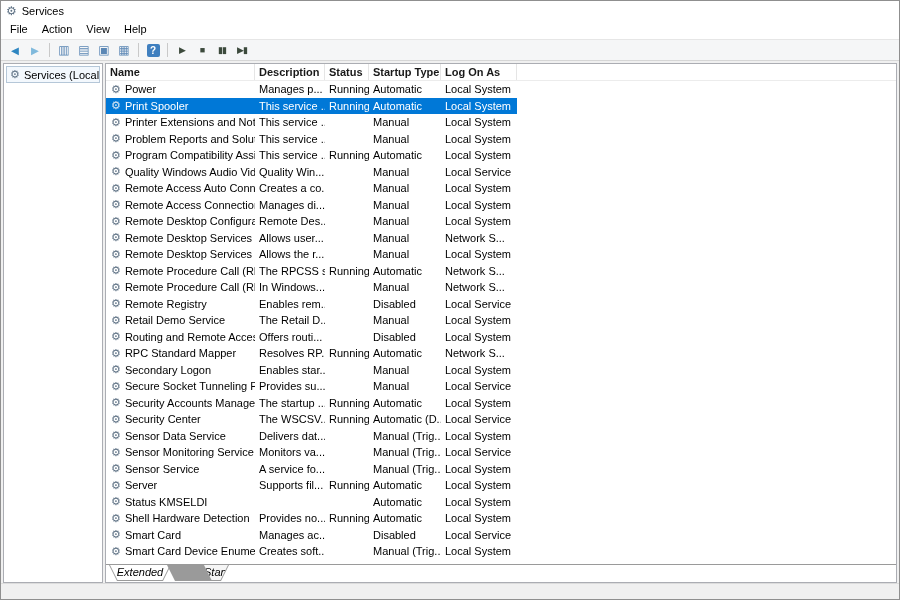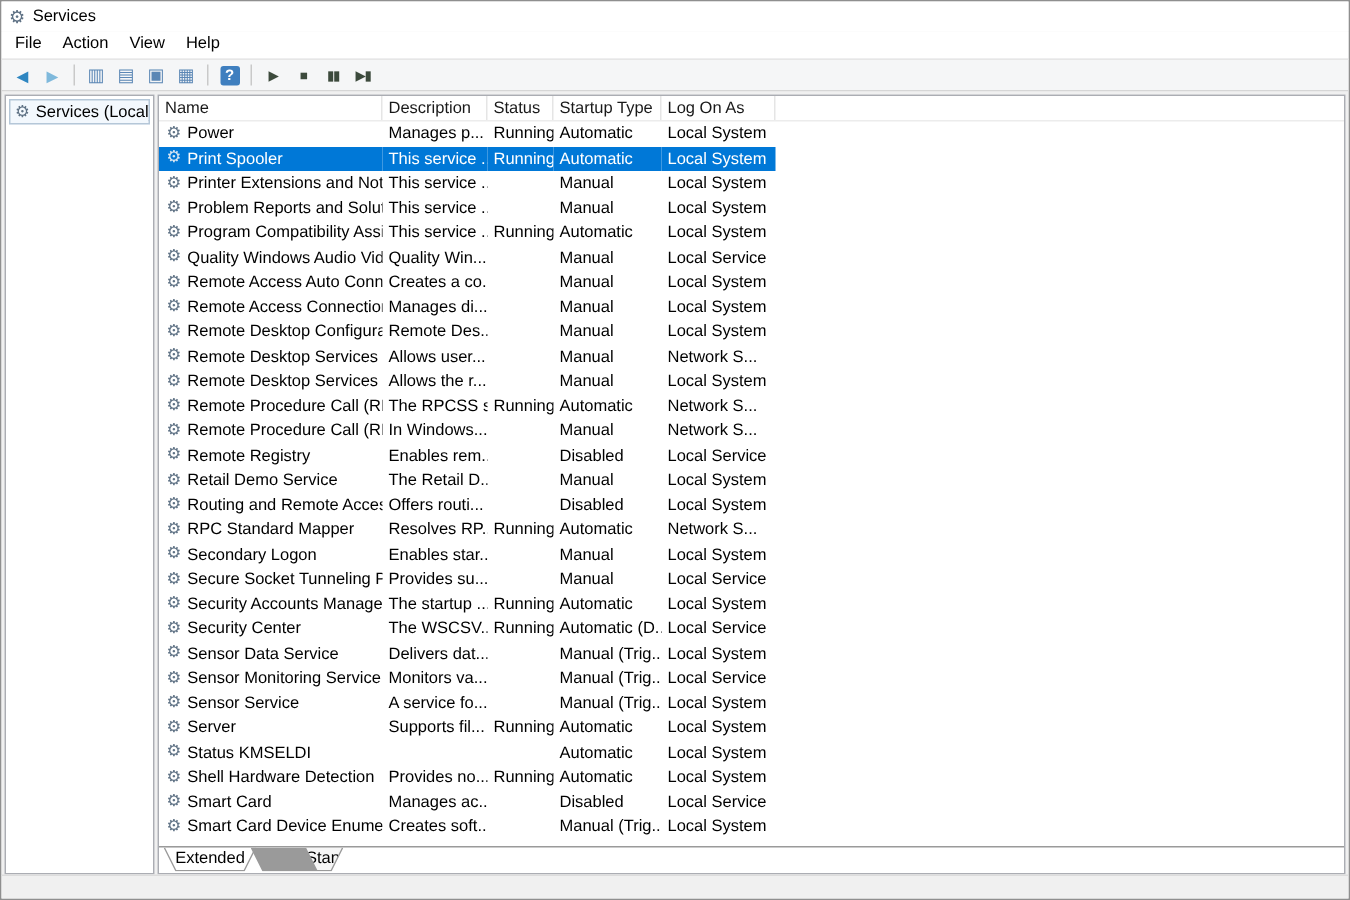--- a/index.html
+++ b/index.html
@@ -67,41 +67,41 @@
     flex:1 1 auto; background:#fff; border:1px solid #abadb3;
     display:flex; flex-direction:column; min-width:0;
   }
   .grid-cols {
     display:grid;
     grid-template-columns:149px 70px 44px 72px 76px 1fr;
   }
   .thead { height:17px; border-bottom:1px solid #ececec; flex:0 0 auto; }
   .hcell {
     padding:2px 0 0 4px; border-right:1px solid #e5e5e5;
-    white-space:nowrap; overflow:hidden; color:#191919; cursor:default;
+    white-space:nowrap; overflow:hidden; color:#191919; cursor:default;font-weight:bold;
   }
   .hcell.filler { border-right:none; }
   .tbody { flex:1 1 auto; overflow:hidden; }
   .trow { height:16.5px; cursor:default; }
   .cell {
     padding:1px 4px; white-space:nowrap; overflow:hidden; line-height:14px;
   }
   .cell.name { display:flex; align-items:center; gap:4px; padding-left:5px; }
   .service-icon { color:#5f7285; font-size:11px; line-height:11px; flex:0 0 auto; }
   .trow.selected .cell:not(.filler) { background:#0078d7; color:#fff; }
   .trow.selected .service-icon { color:#d9e6f2; }
   
   .tabs {
     height:18px; border-top:1px solid #9a9a9a; background:#fff;
     display:flex; align-items:flex-start; padding-left:3px; flex:0 0 auto;
   }
   .tab {
     position:relative; height:16px; width:62px; margin-right:-4px;
     clip-path: polygon(0 0, 100% 0, calc(100% - 8px) 100%, 8px 100%);
-    background:#9a9a9a; cursor:default;
+    background:#9a9a9a; cursor:default;font-style:italic;
   }
   .tab-inner {
     position:absolute; left:1px; right:1px; top:0; bottom:1px;
     clip-path: polygon(0 0, 100% 0, calc(100% - 7.5px) 100%, 7.5px 100%);
     background:#fff; text-align:center; line-height:14px; font-size:11px; display:block;
   }
   .tab.inactive .tab-inner { background:#f6f6f6;margin-left:36px; }
   
   .statusbar {
     height:16px; background:#f0f0f0; border-top:1px solid #dcdcdc; flex:0 0 auto;

